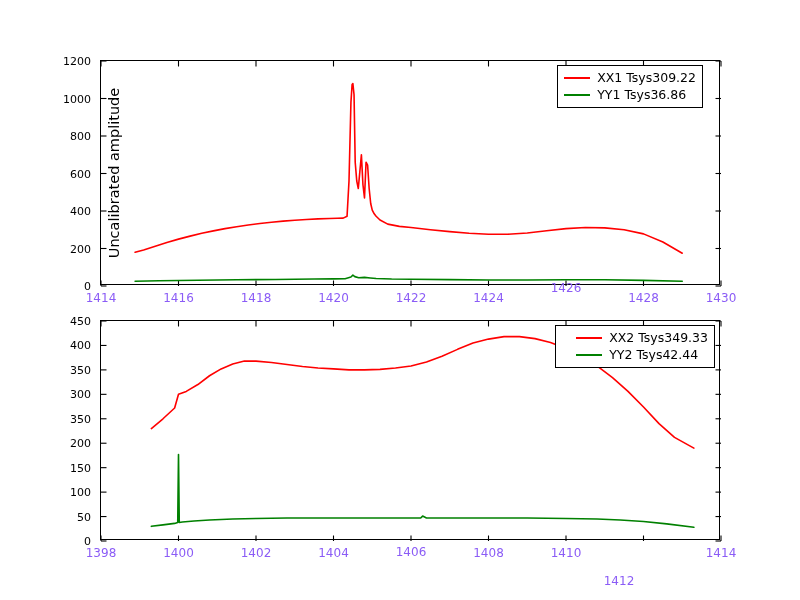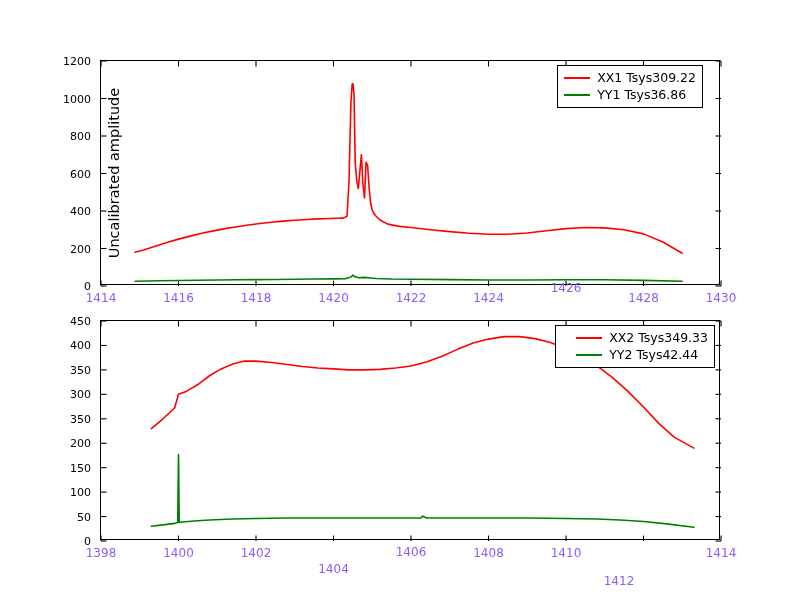--- a/index.html
+++ b/index.html
@@ -218,21 +218,21 @@
       <div class="tick-label-y" style="right: 628px; top: 146.667px; width: 60px;">150</div>
       <div class="tick-label-y" style="right: 628px; top: 122.222px; width: 60px;">200</div>
       <div class="tick-label-y" style="right: 628px; top: 97.7778px; width: 60px;">350</div>
       <div class="tick-label-y" style="right: 628px; top: 73.3333px; width: 60px;">300</div>
       <div class="tick-label-y" style="right: 628px; top: 48.8889px; width: 60px;">350</div>
       <div class="tick-label-y" style="right: 628px; top: 24.4444px; width: 60px;">400</div>
       <div class="tick-label-y" style="right: 628px; top: 0px; width: 60px;">450</div>
       <div class="tick-label-x" style="left: 0px; top: 225px;">1398</div>
       <div class="tick-label-x" style="left: 77.5px; top: 225px;">1400</div>
       <div class="tick-label-x" style="left: 155px; top: 225px;">1402</div>
-      <div class="tick-label-x" style="left: 232.5px; top: 225px; margin-top: 16px;">1404</div>
+      <div class="tick-label-x" style="left: 232.5px; top: 225px;">1404</div>
       <div class="tick-label-x" style="left: 310px; top: 224px;">1406</div>
       <div class="tick-label-x" style="left: 387.5px; top: 225px;">1408</div>
       <div class="tick-label-x" style="left: 465px; top: 225px;">1410</div>
       <div class="tick-label-x" style="left: 518px; top: 225px; margin-top: 28px;">1412</div>
       <div class="tick-label-x" style="left: 620px; top: 225px;">1414</div>
       <div class="legend-box" style="right: 4px; top: 4px; padding-left: 20px;">
         <div class="legend-row">
           <span class="legend-swatch" style="border-top-color: rgb(255, 0, 0);"></span>
           <span class="legend-text">XX2 Tsys349.33</span>
         </div>

